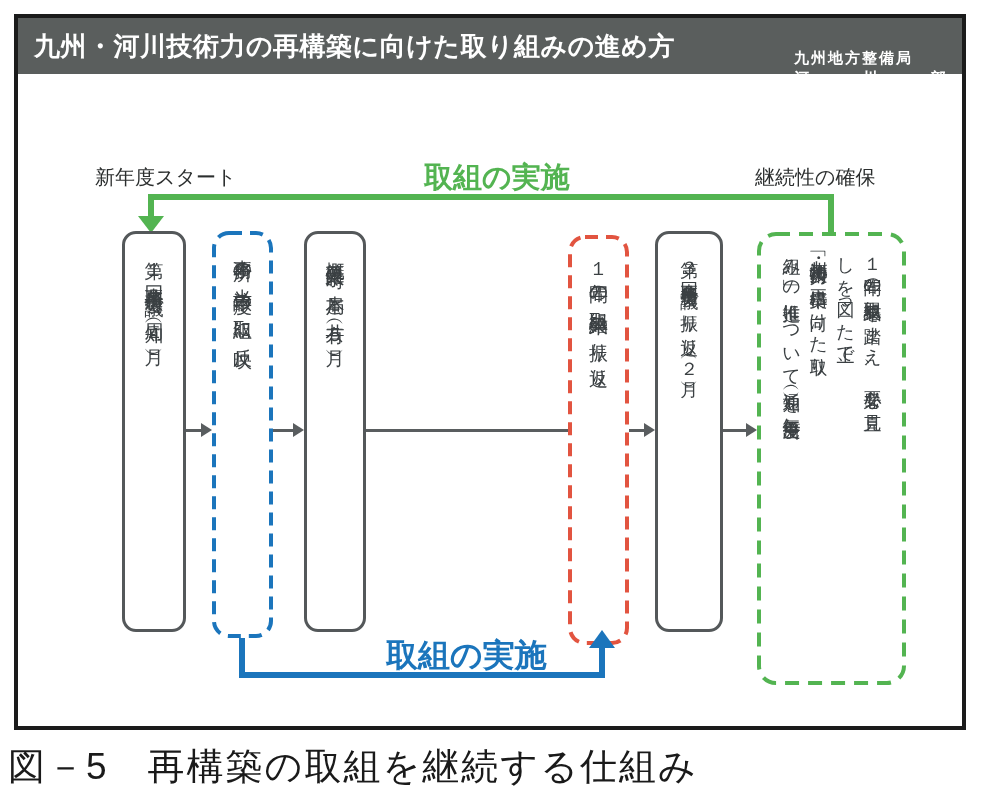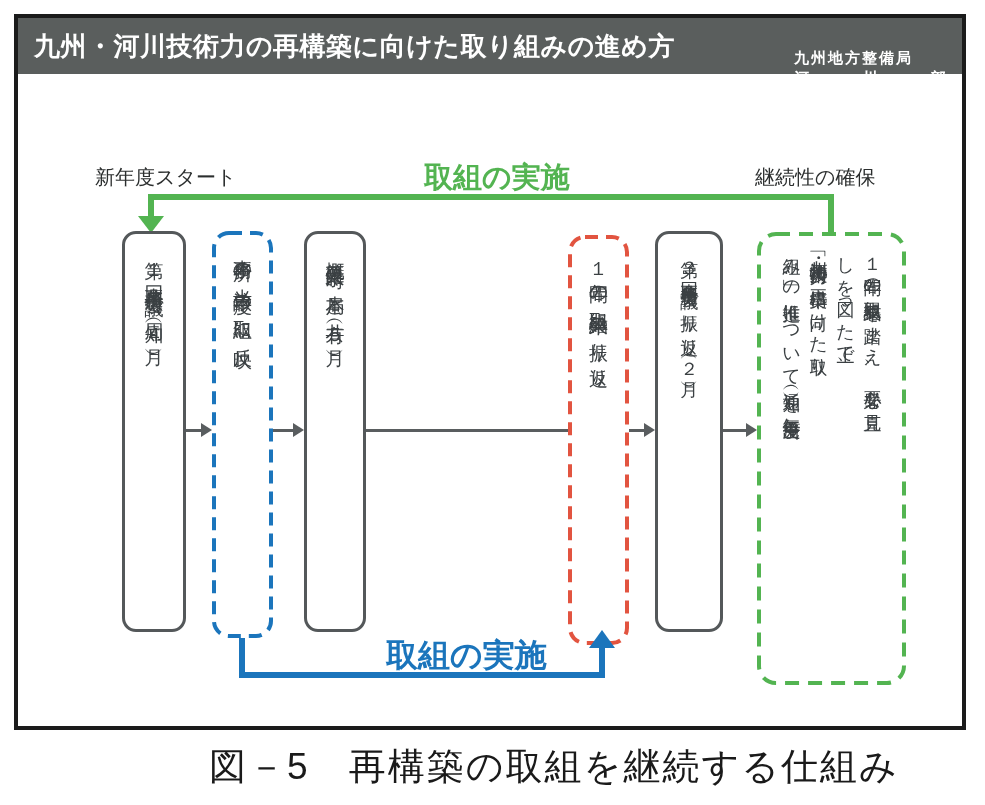--- a/index.html
+++ b/index.html
@@ -75,21 +75,21 @@
 
   
   .blue-v1 { position: absolute; left: 221px; top: 620px; width: 6px; height: 40px; background: var(--blue); }
   .blue-h  { position: absolute; left: 221px; top: 654px; width: 366px; height: 6px; background: var(--blue); }
   .blue-v2 { position: absolute; left: 581px; top: 630px; width: 6px; height: 28px; background: var(--blue); }
   .blue-head-up { position: absolute; left: 571px; top: 612px; width: 0; height: 0;
     border-left: 13px solid transparent; border-right: 13px solid transparent;
     border-bottom: 18px solid var(--blue); }
 
   
-  .figure-caption { position: absolute; left: 0; top: 742px; width: 899px; text-align: right;
+  .figure-caption { position: absolute; left: 8px; top: 742px; width: 899px; text-align: left;
     font-size: 37px; color: #1a1a1a; letter-spacing: 2px;
     font-family: "Liberation Sans", "DejaVu Sans", sans-serif; }
 </style>
 </head>
 <body>
 
 <div class="slide">
 
   <div class="header-bar">
     <div class="header-title">九州・河川技術力の再構築に向けた取り組みの進め方</div>

